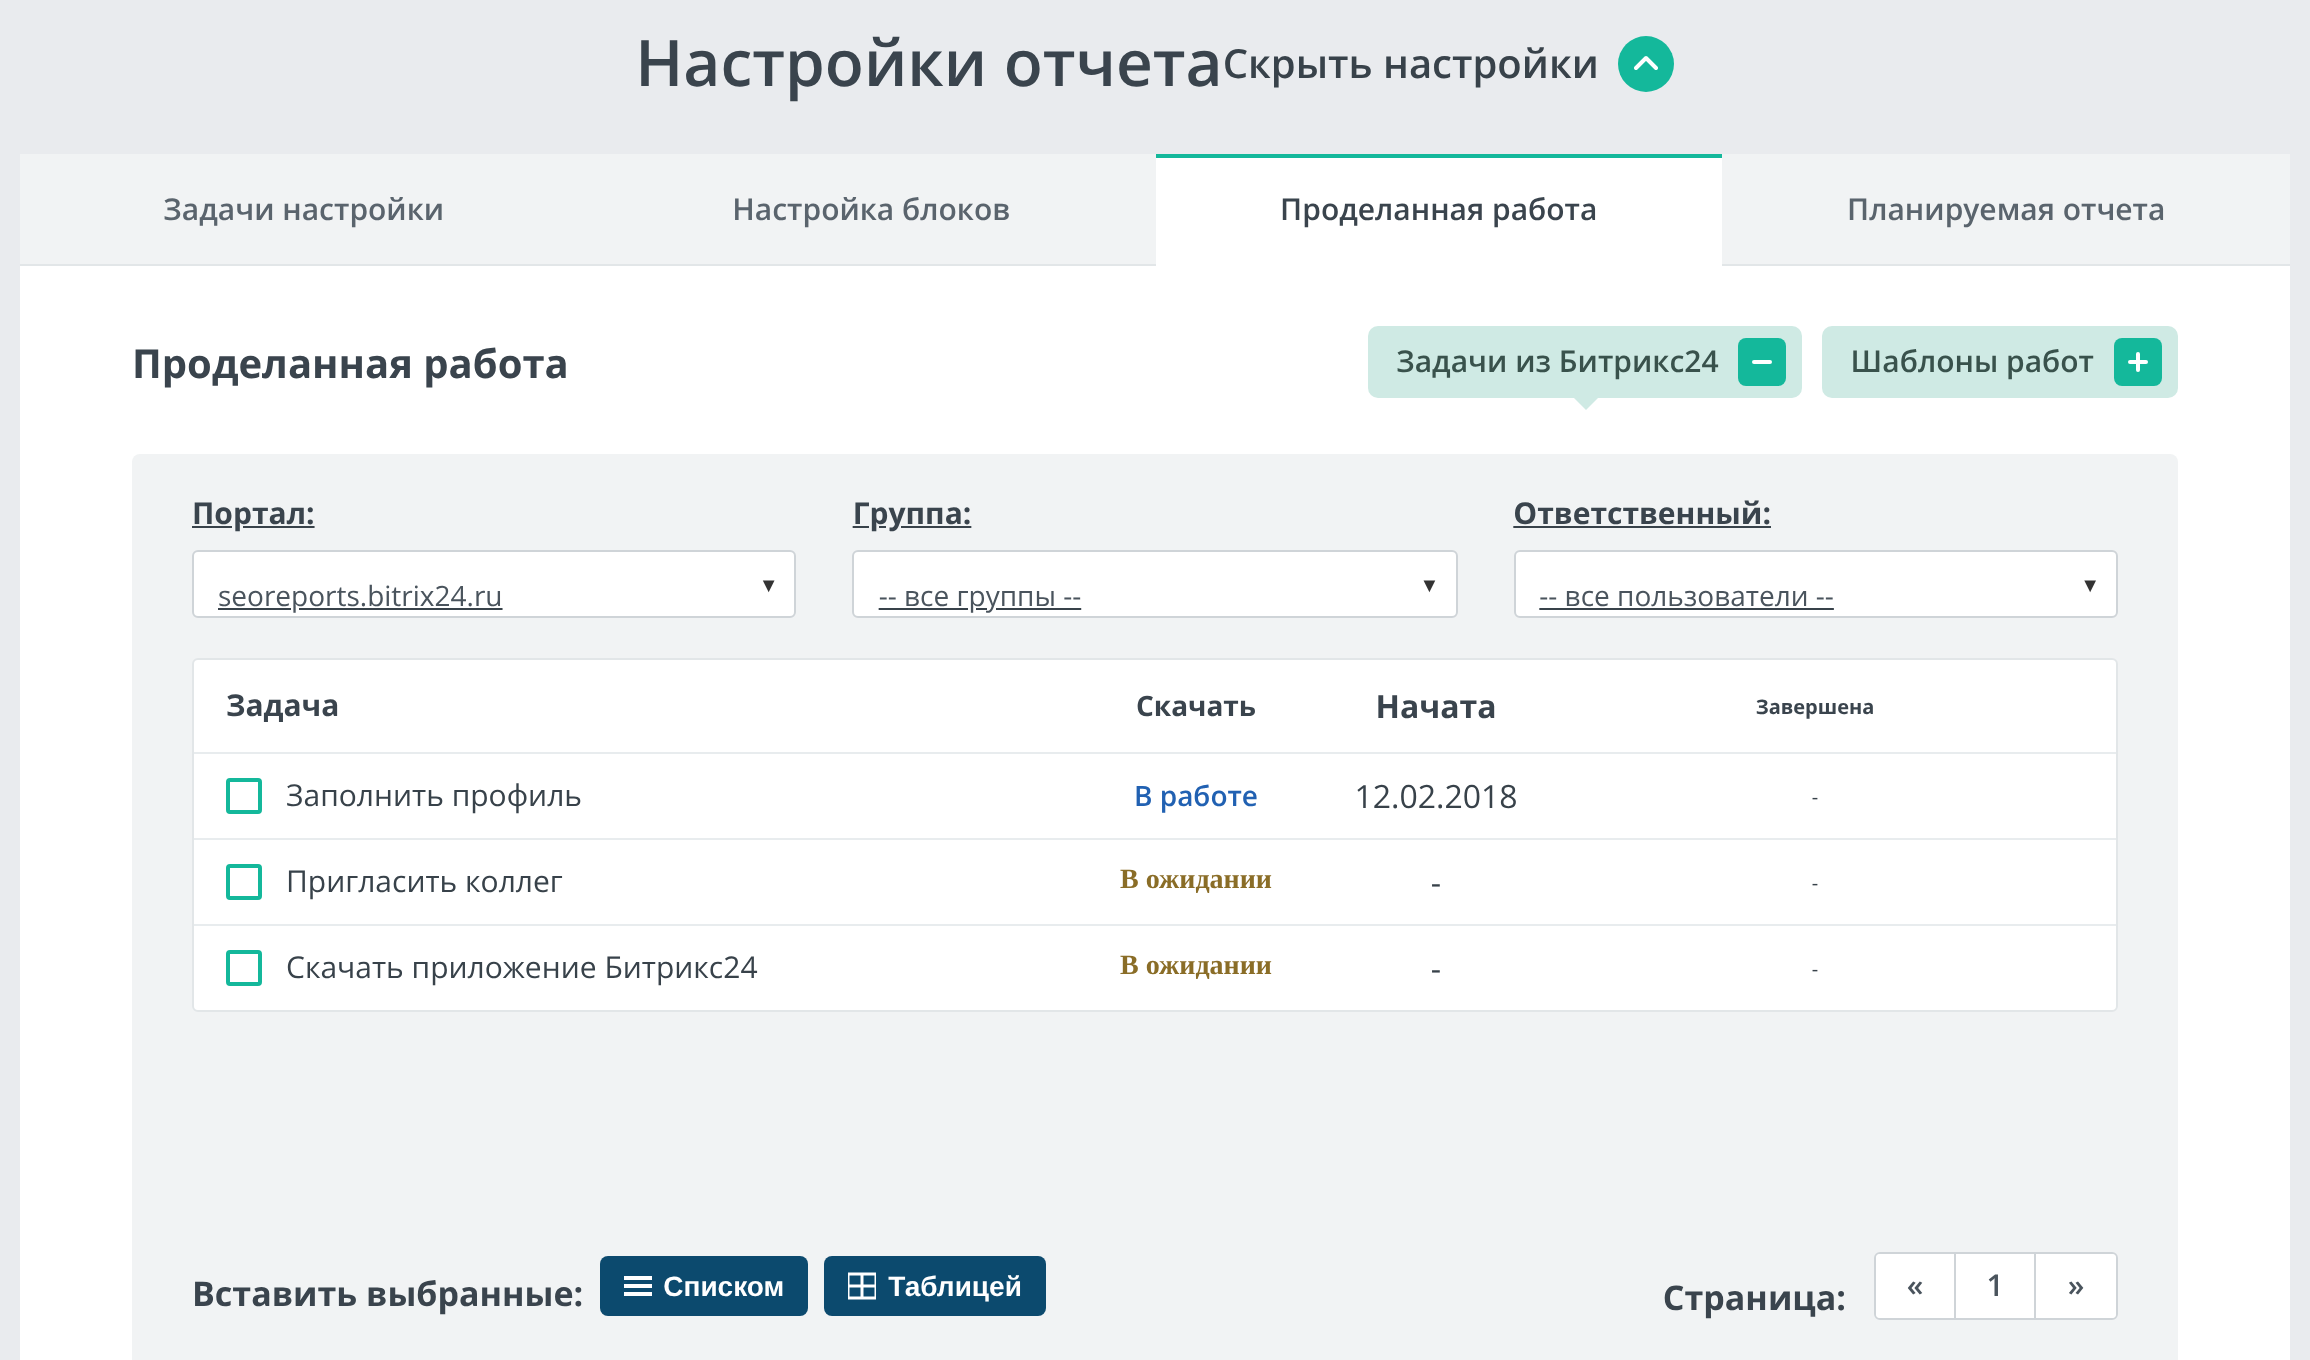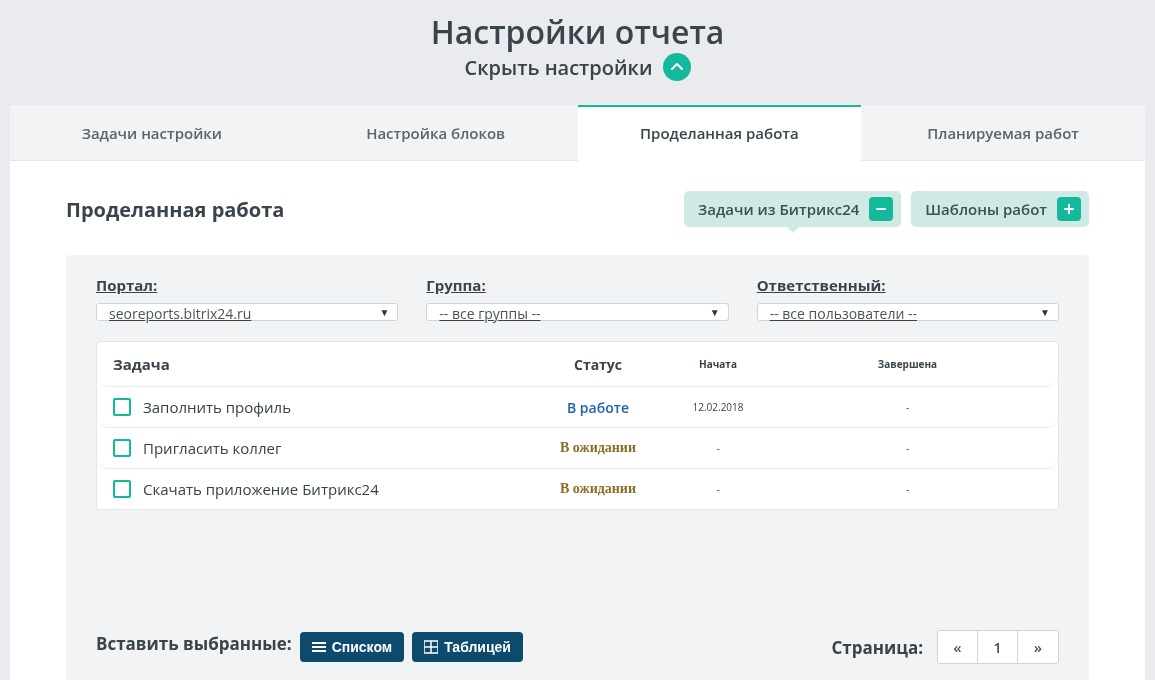--- a/index.html
+++ b/index.html
@@ -17,21 +17,20 @@
   }
   .card {
     background: #fff;
     border-radius: 4px;
   }
   .header-row {
     display: flex;
     align-items: center;
     justify-content: center;
     padding: 10px 28px 24px 28px;
-    flex-direction: column;
   }
   .page-title {
     font-size: 32px;
     font-weight: 600;
     color: #3a444d;
   }
   .hide-settings {
     display: flex;
     align-items: center;
     font-size: 20px;
@@ -128,59 +127,58 @@
   }
   .filter-col { flex: 1; text-decoration: underline; }
   .filter-label {
     font-size: 15px;
     font-weight: 700;
     color: #3a444d;
     margin-bottom: 8px;
   }
   .select {
     width: 100%;
-    height: 18px;
+    height: 34px;
     border: 1px solid #cfd4d8;
     border-radius: 3px;
     background: #fff;
     font-size: 14px;
     color: #4a545d;
     padding: 0 28px 0 12px;
     position: relative;
     display: flex;
-    align-items: flex-start;
+    align-items: flex-end;
     cursor: pointer;
   }
   .select .caret {
     position: absolute; right: 8px; top: 50%; transform: translateY(-50%);
     color: #333; font-size: 10px;
   }
   .task-table {
     background: #fff;
     border: 1px solid #e2e6e8;
     border-radius: 3px;
     margin-top: 20px;
   }
   .task-table .row {
     display: flex;
     align-items: center;
     border-bottom: 1px solid #e8ecee;
     padding: 10px 16px;
     font-size: 15px;
-    border-radius: 12px;
   }
   .task-table .row:last-child { border-bottom: none; }
   .task-table .row.head {
     font-weight: 700;
     color: #3a444d;
     padding: 12px 16px;
   }
   .col-task { flex: 0 0 420px; display:flex; align-items:center; }
   .col-status { flex: 0 0 130px; text-align: center; font-size: 14px; }
-  .col-start { flex: 0 0 110px; text-align: center; font-size: 10px; }
+  .col-start { flex: 0 0 110px; text-align: center; font-size: 16px; }
   .col-end { flex: 1; text-align: center; font-size: 10px; }
   .status-work { color: #2161b2; font-weight: 600; }
   .status-wait { color: #8a6d27; font-weight: 600; font-family: Liberation Serif, serif; }
   .chk {
     width: 18px; height: 18px;
     border: 2px solid #14b89b;
     border-radius: 2px;
     margin-right: 12px;
     flex-shrink: 0;
     cursor: pointer;
@@ -189,35 +187,35 @@
     display: flex;
     align-items: center;
     justify-content: space-between;
     margin-top: 120px;
   }
   .insert-label {
     font-size: 17px;
     font-weight: 700;
     color: #3a444d;
   }
-  .insert-group { display: flex; align-items: flex-start; gap: 8px; }
+  .insert-group { display: flex; align-items: flex-end; gap: 8px; }
   .btn-grey {
     background: #0c4a6e;
     color: #fff;
     font-size: 14px;
     font-weight: 600;
     border: none;
     border-radius: 4px;
     padding: 7px 12px;
     display: inline-flex;
     align-items: center;
     cursor: pointer;
   }
   .btn-grey svg { width: 14px; height: 14px; margin-right: 6px; }
-  .page-group { display: flex; align-items: center; gap: 14px; margin-left: 13px; }
+  .page-group { display: flex; align-items: flex-end; gap: 14px; margin-left: 13px; }
   .page-label { font-size: 17px; font-weight: 700; color: #3a444d; }
   .pager { display: flex; border: 1px solid #cfd4d8; border-radius: 3px; overflow: hidden; }
   .pager .pg {
     width: 40px; height: 32px;
     display: inline-flex; align-items: center; justify-content: center;
     font-size: 15px; color: #4a545d;
     background: #fff;
     border-right: 1px solid #cfd4d8;
     cursor: pointer;
     font-weight: 600;
@@ -238,21 +236,21 @@
           </svg>
       </span>
     </div>
   </div>
 
   <div class="card main">
     <div class="tabs">
       <div class="tab">Задачи настройки</div>
       <div class="tab">Настройка блоков</div>
       <div class="tab active">Проделанная работа</div>
-      <div class="tab">Планируемая работ</div>
+      <div class="tab">Планируемая отчета</div>
     </div>
 
     <div class="section-head">
       <div class="section-title">Проделанная работа</div>
       <div class="pill-group">
         <div class="pill">
           <span>Задачи из Битрикс24</span>
           <span class="sq">
             <svg viewBox="0 0 12 12">
                 <rect x="1" y="5" width="10" height="2" rx="1" fill="#fff"></rect>
@@ -293,21 +291,21 @@
           <div class="select">
             <span>-- все пользователи --</span>
             <span class="caret">▼</span>
           </div>
         </div>
       </div>
 
       <div class="task-table">
         <div class="row head">
           <div class="col-task">Задача</div>
-          <div class="col-status">Статус</div>
+          <div class="col-status">Скачать</div>
           <div class="col-start">Начата</div>
           <div class="col-end">Завершена</div>
         </div>
 
         <div class="row">
           <div class="col-task">
             <span class="chk"></span>
             <span>Заполнить профиль</span>
           </div>
           <div class="col-status status-work">В работе</div>

